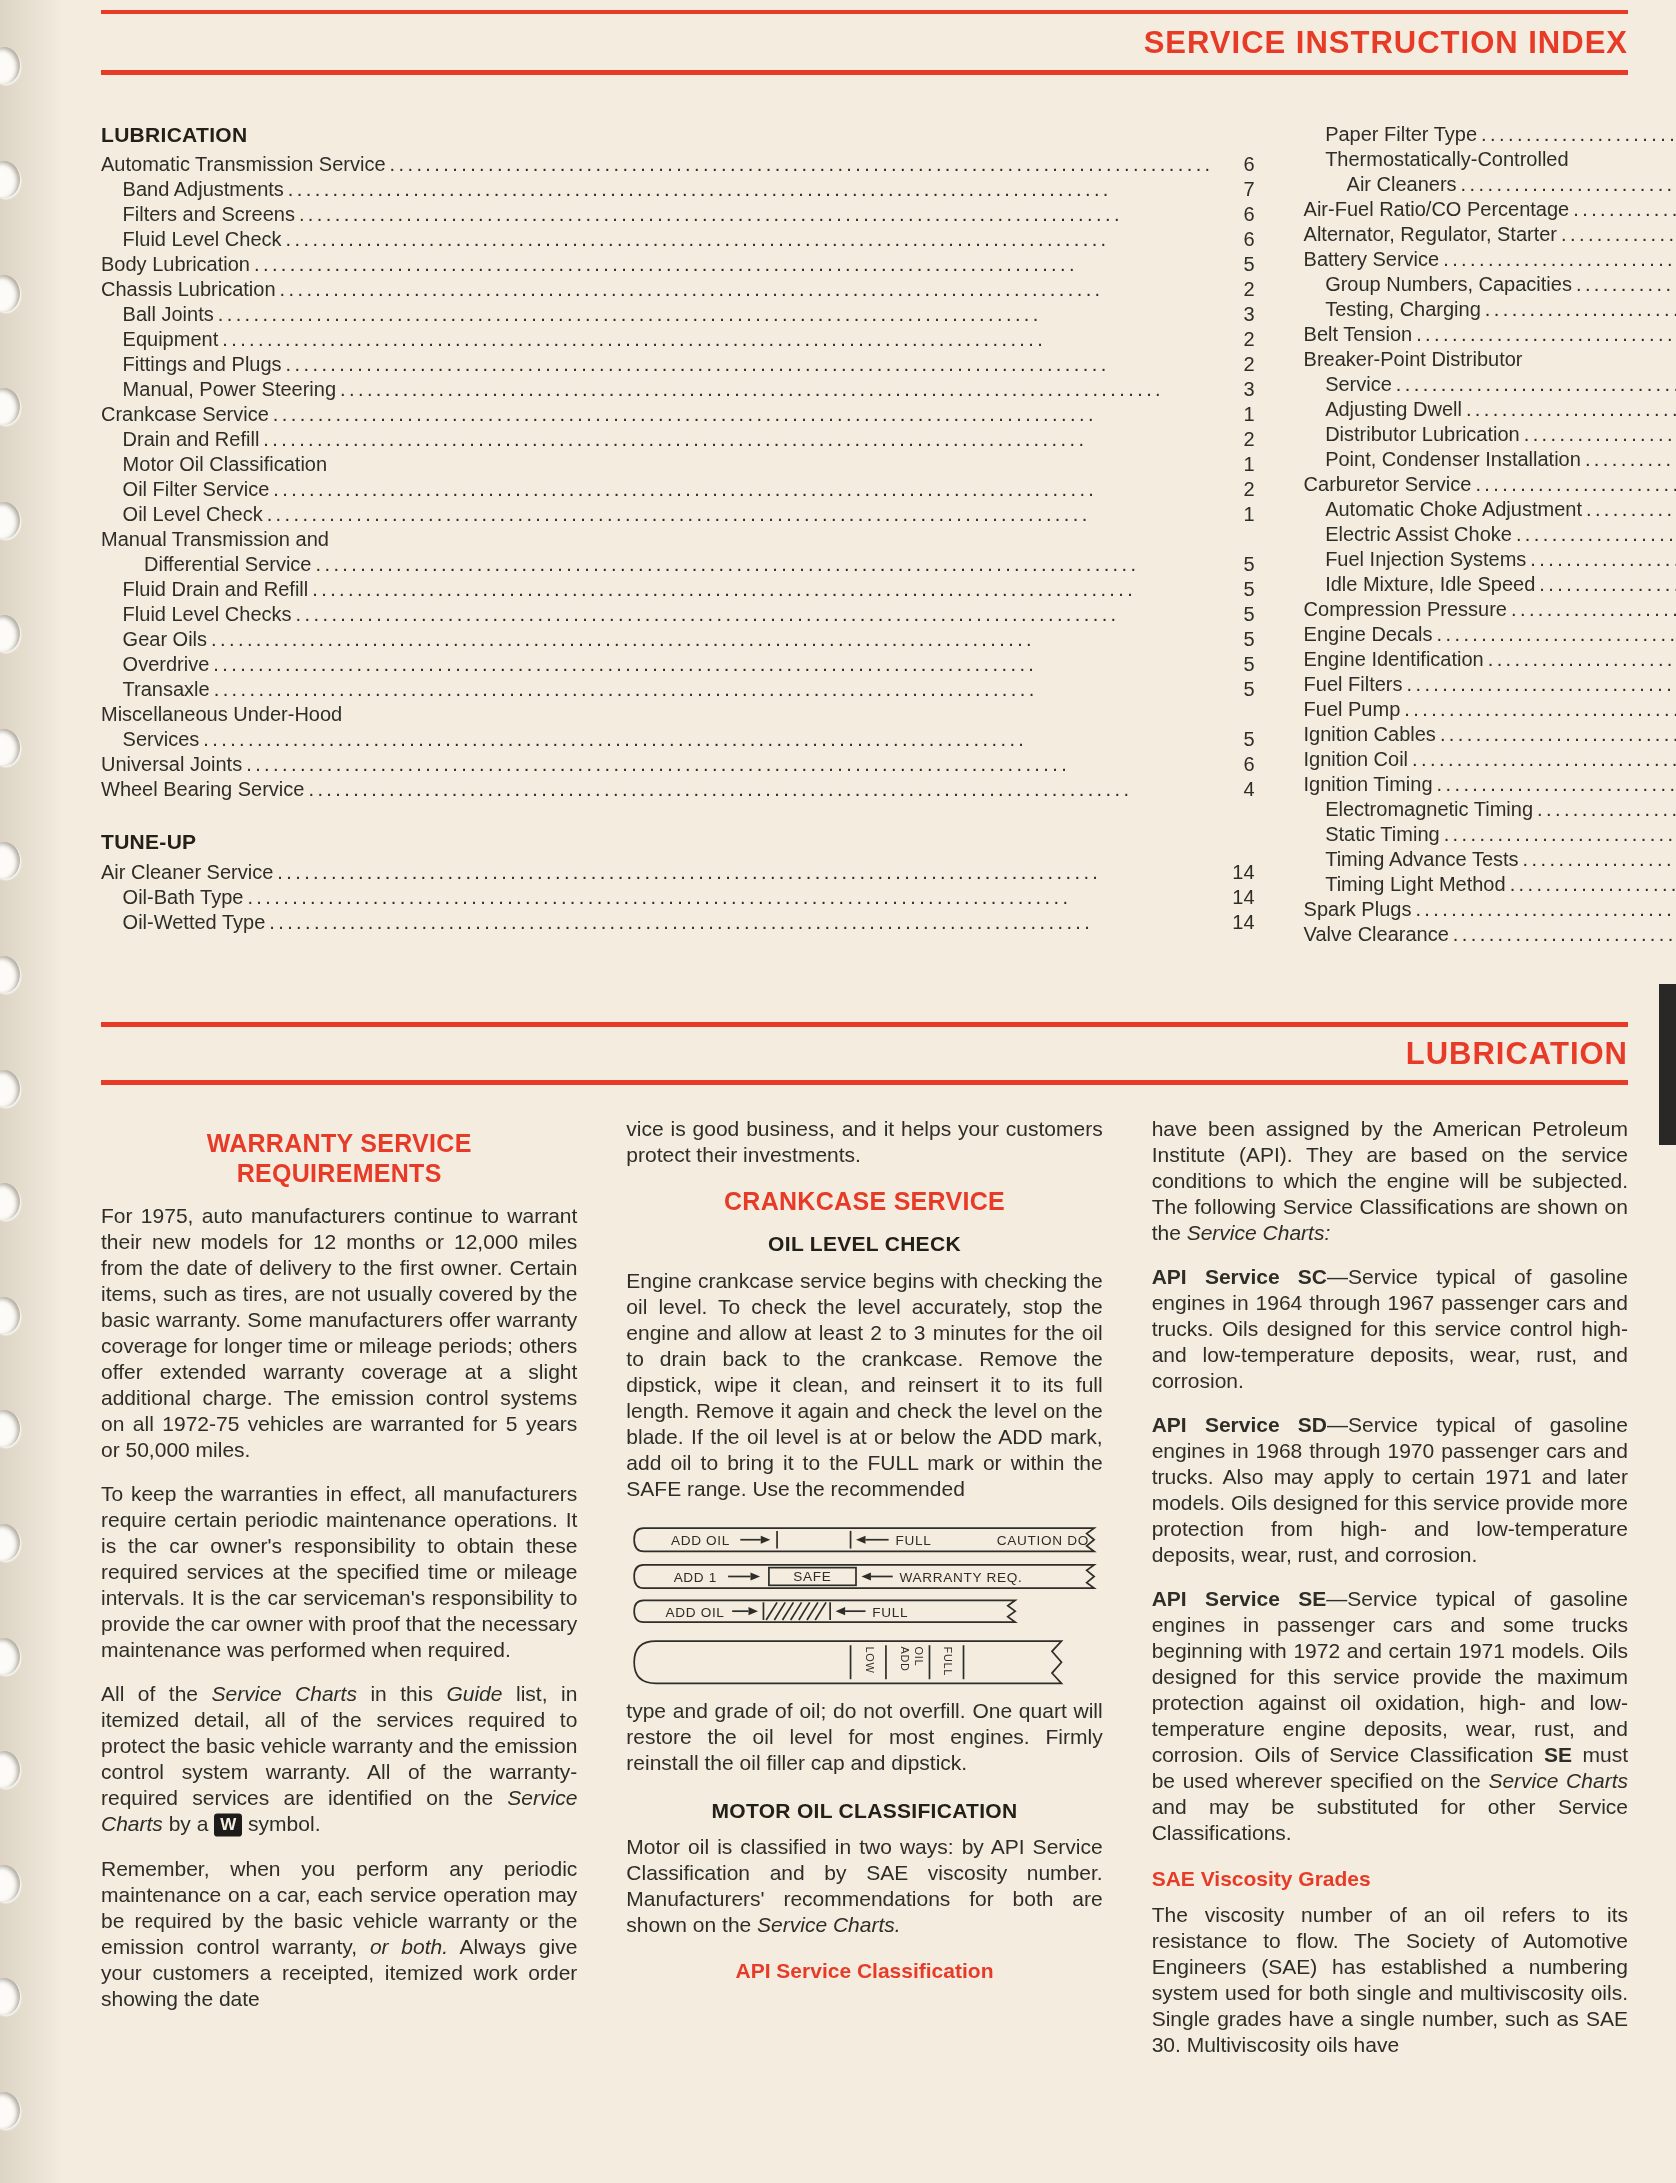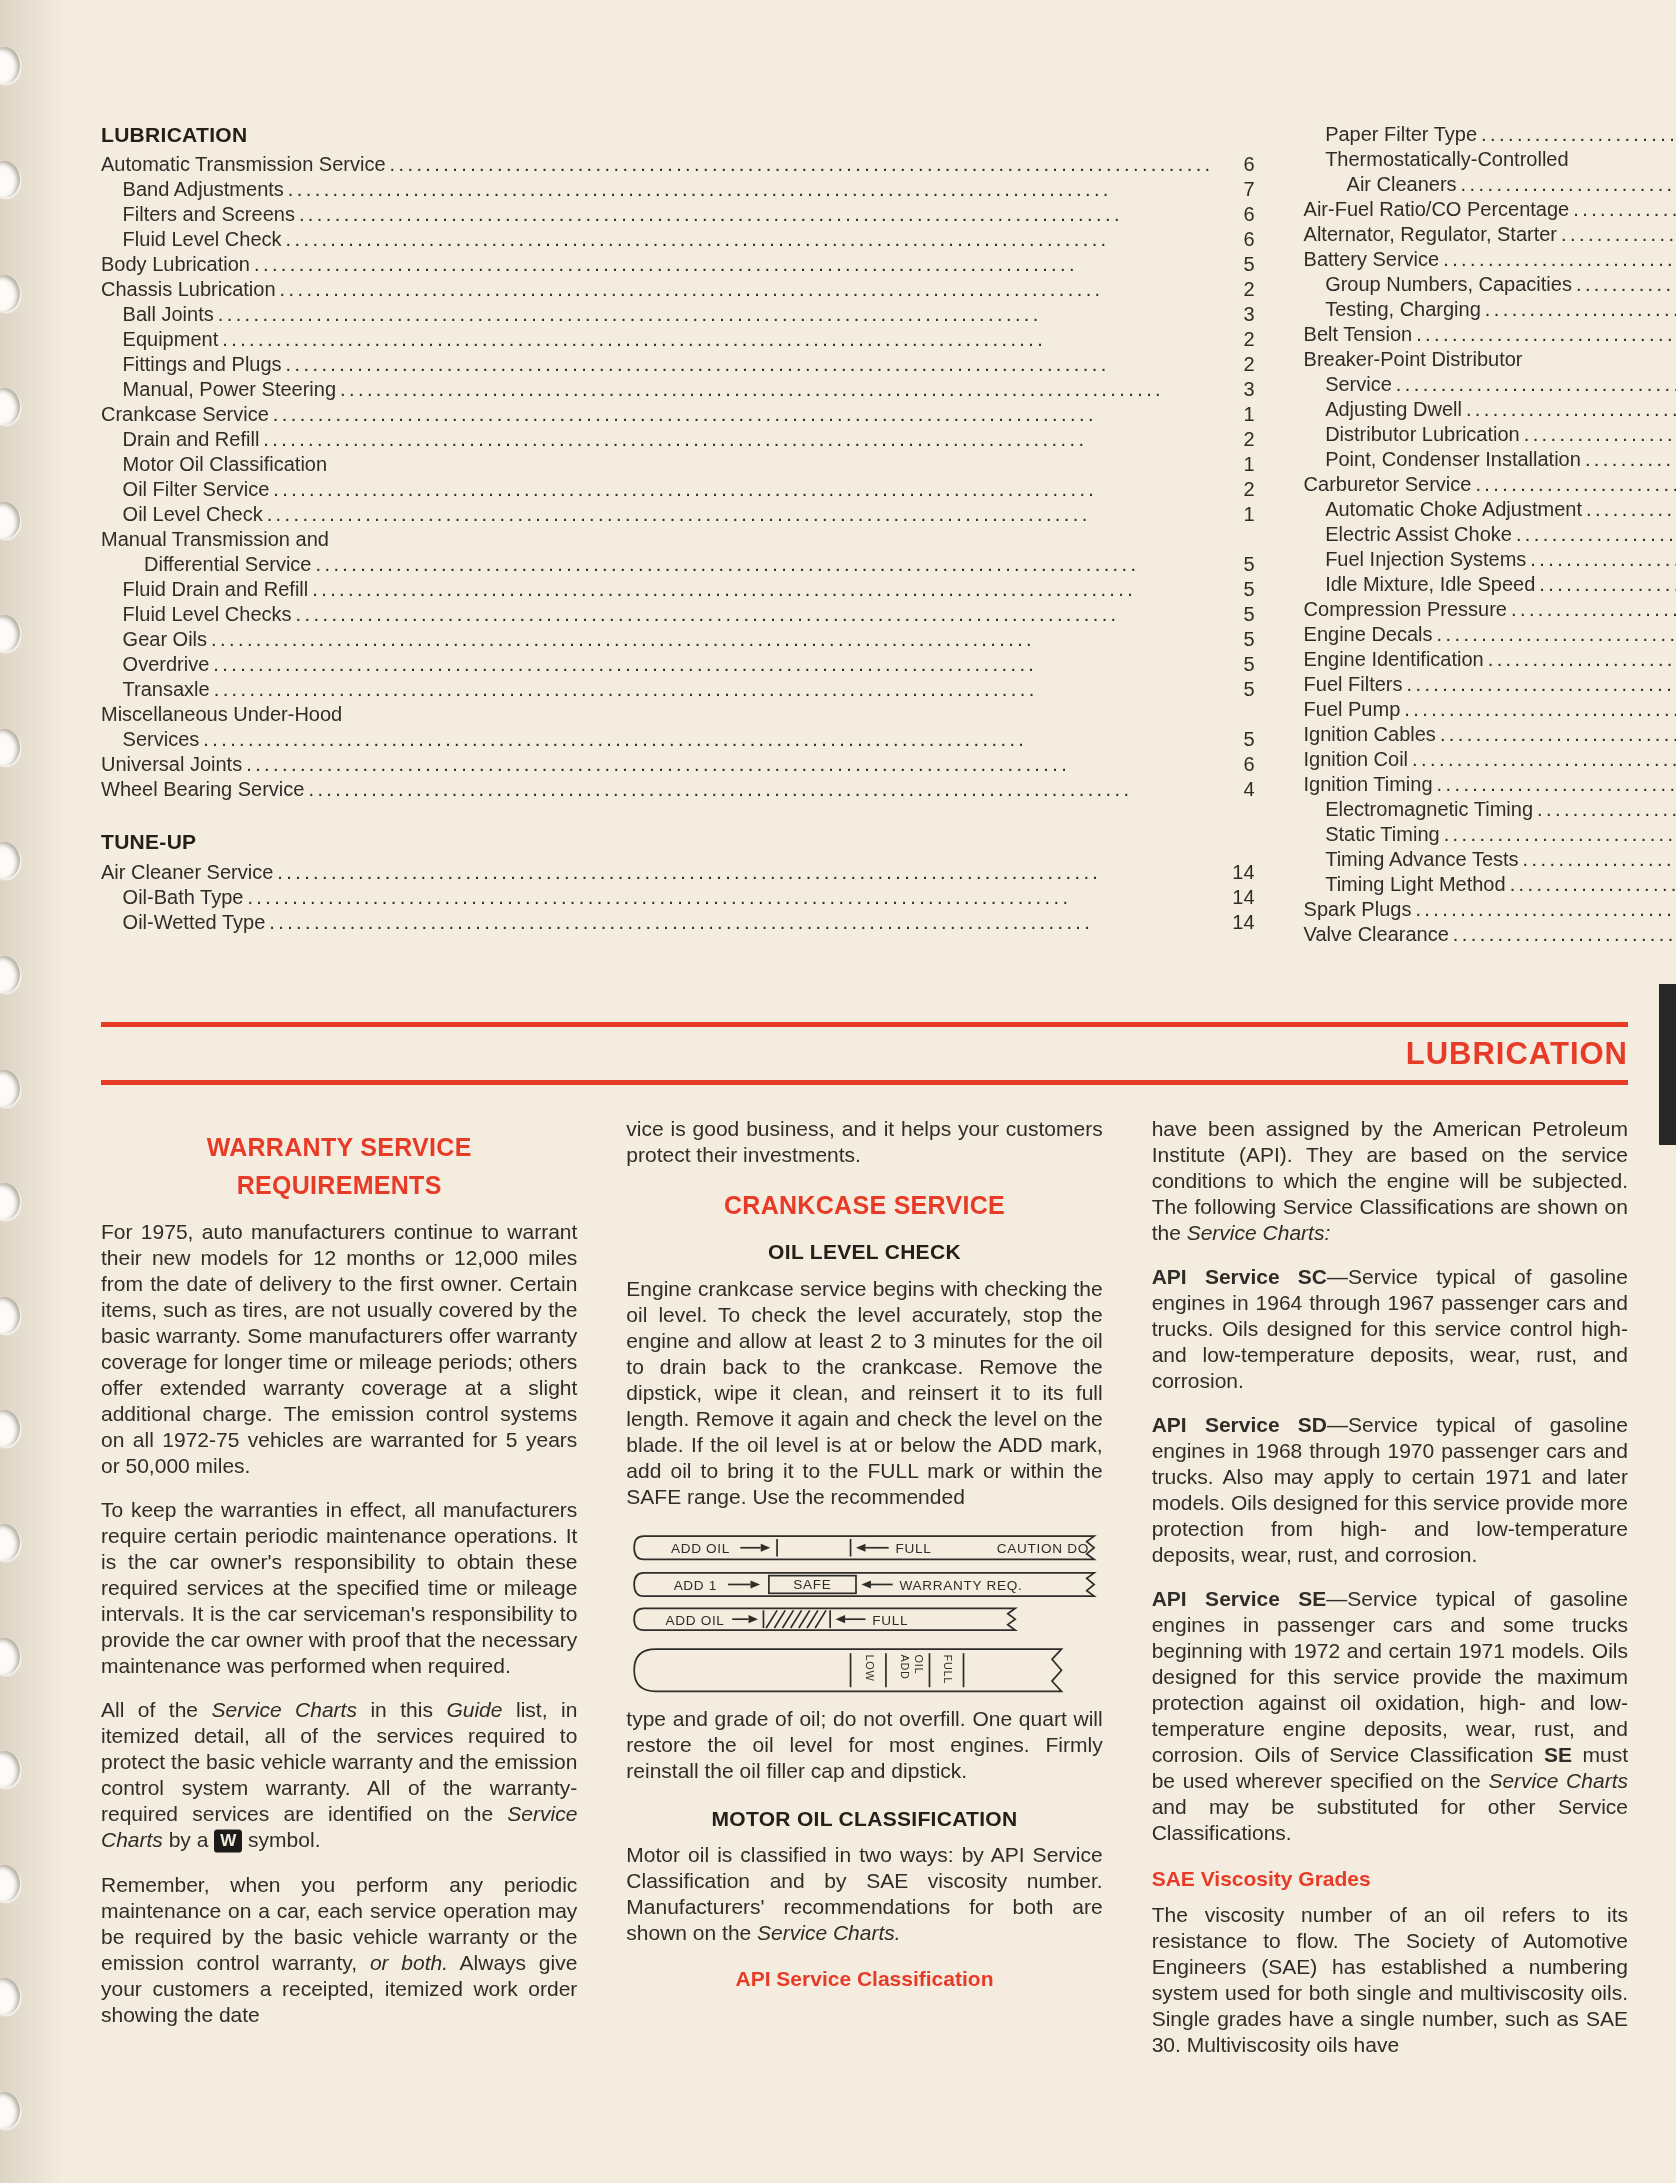--- a/index.html
+++ b/index.html
@@ -41,21 +41,21 @@
   .toc-dots.nodots::after { content:""; }
   .toc-page { min-width:37px; text-align:right; white-space:nowrap; }
 
   .section-banner { position:absolute; left:101px; right:49px; top:1022px; }
   .section-banner .red-title { margin:9.5px 0 8px; }
 
   .article { position:absolute; left:101px; right:49px; top:1116px; bottom:0; display:flex; gap:49px; overflow:hidden; }
   .art-col { flex:1 1 0; font-size:21px; line-height:26px; }
   .art-col p { text-align:justify; margin-bottom:18px; }
   .center { text-align:center; }
-  .head-red { color:var(--red,#e73b27); font-weight:bold; font-size:25px; line-height:38px; margin:12px 0 15px; letter-spacing:0.3px; }
+  .head-red { color:var(--red,#e73b27); font-weight:bold; font-size:25px; line-height:30px; margin:12px 0 15px; letter-spacing:0.3px; }
   .head-red.narrow { max-width:318px; margin-left:auto; margin-right:auto; }
   .head-black { font-weight:bold; font-size:21px; margin:1.4px 0 10.8px; color:#232019; letter-spacing:0.3px; }
   .head-black.mt { margin-top:21.6px; }
   .head-red-left { color:var(--red,#e73b27); font-weight:bold; font-size:21px; margin:20px 0 9.5px; }
   .it { font-style:italic; }
   .bd { font-weight:bold;margin-top:16px; }
   .w-symbol {
     display:inline-block; background:#1e1c1a; color:#f3ecdf; font-weight:bold;
     font-size:17px; line-height:20px; padding:0.7px 6px 2px; border-radius:3.4px; transform:translateY(-1.4px);
   }
@@ -89,20 +89,25 @@
       <div class="hole" style="top: 1410px;"></div>
       <div class="hole" style="top: 1524px;"></div>
       <div class="hole" style="top: 1638px;"></div>
       <div class="hole" style="top: 1751px;"></div>
       <div class="hole" style="top: 1865px;"></div>
       <div class="hole" style="top: 1978px;"></div>
       <div class="hole" style="top: 2092px;"></div>
     </div>
   <div class="side-tab"></div>
 
+  <header class="index-header">
+    <div class="rule"></div>
+    <h1 class="red-title">SERVICE INSTRUCTION INDEX</h1>
+    <div class="rule"></div>
+  </header>
 
   <section class="index-grid">
     <div class="index-col">
         <div class="toc-header">LUBRICATION</div>
         <div class="toc-row">
           <span class="toc-label">Automatic Transmission Service</span>
           <span class="toc-dots"></span>
           <span class="toc-page">6</span>
         </div>
         <div class="toc-row indent1">

